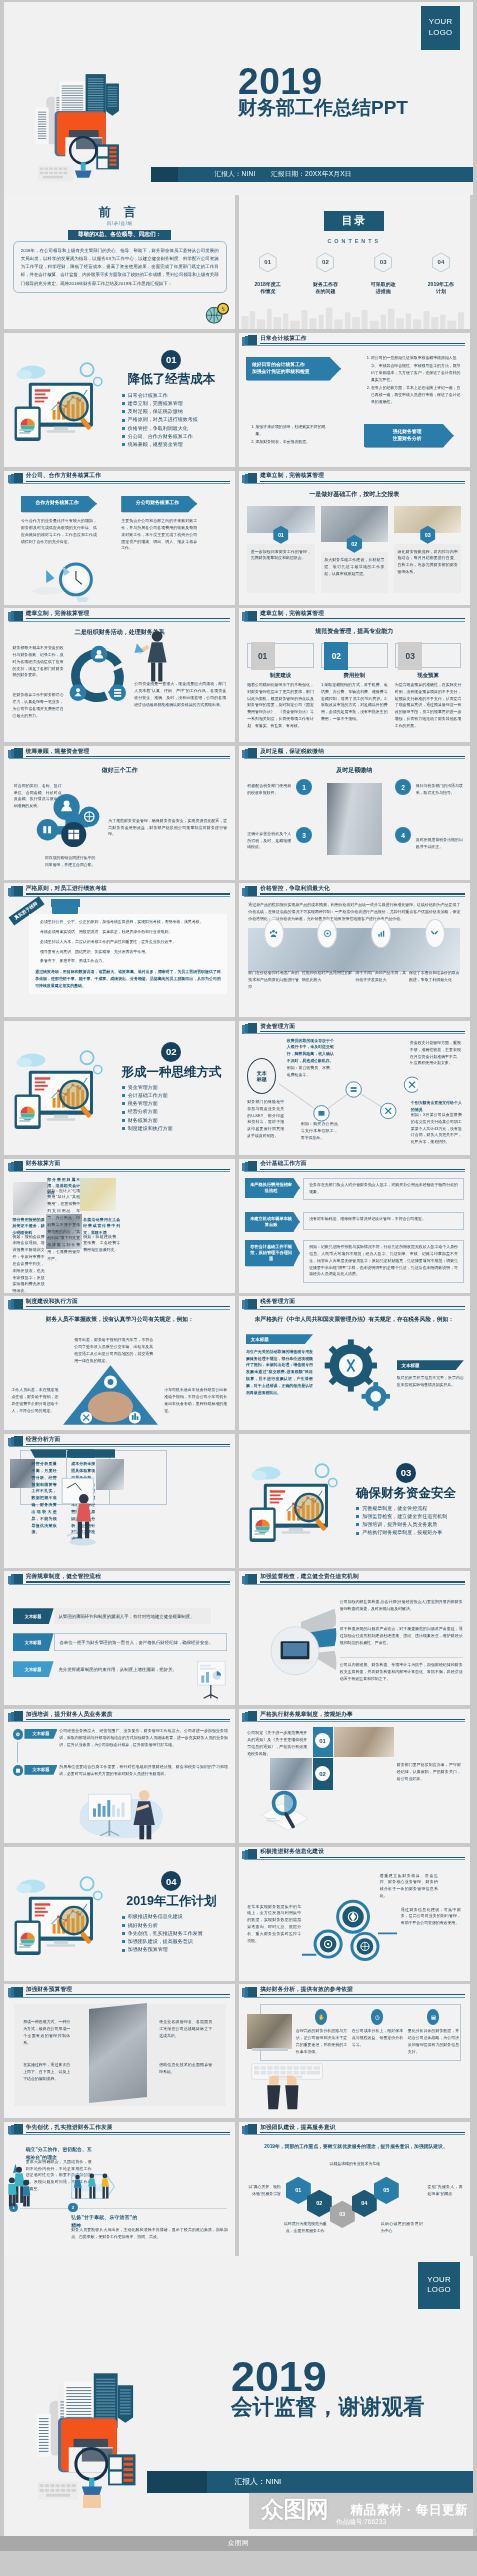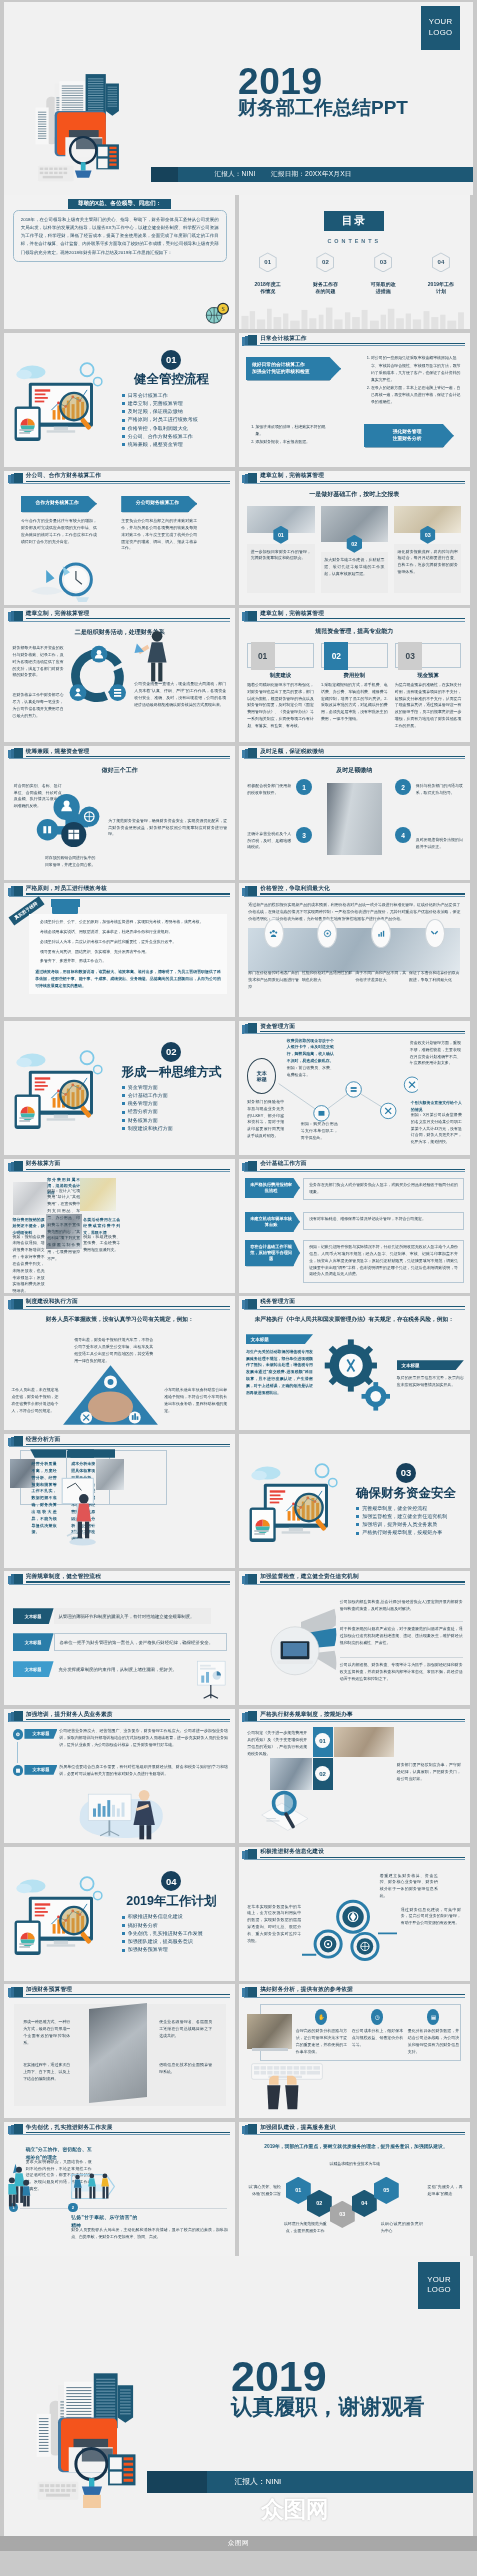--- a/index.html
+++ b/index.html
@@ -271,20 +271,24 @@
     <div class="hero-band">
       <div class="bar-shade"></div>
       <span>汇报人：NINI</span>
       <span class="dt">汇报日期：20XX年X月X日</span>
     </div>
   </div>
 
   <div class="grid">
 
     <div class="slide">
+      <div class="pre-h">
+        <div class="t">前 言</div>
+        <div class="s">目/录/提/纲</div>
+      </div>
       <div class="pre-badge">尊敬的X总、各位领导、同志们：</div>
       <div class="pre-body">2018年，在公司领导和上级有关主管部门的关心、指导、帮助下，财务部全体员工坚持从公司发展的大局出发，以科学的发展观为指导，以服务XX为工作中心，以建立健全财务制度、科学配置公司资源为工作手段，科学理财，降低了经营成本，提高了资金使用效果，全面完成了年度部门既定的工作目标，并在会计核算、会计监督、内外联系等多方面取得了较好的工作成绩，受到公司领导和上级有关部门领导的充分肯定。现将2018年财务部工作总结及2019年工作思路汇报如下：</div>
       <svg class="coin" viewBox="0 0 42 42">
         <circle cx="17" cy="24" r="13" fill="none" stroke="#1f2a33" stroke-width="2"></circle>
         <circle cx="17" cy="24" r="13" fill="#6fc6c0" opacity=".8"></circle>
         <path d="M4 24h26M17 11v26M9 15c5 6 5 12 0 18M25 15c-5 6-5 12 0 18" stroke="#1f2a33" fill="none" stroke-width="1"></path>
         <circle cx="32" cy="13" r="9" fill="#f0c93a" stroke="#1f2a33" stroke-width="2"></circle>
         <text x="32" y="17.5" font-size="10" text-anchor="middle" fill="#1f2a33" font-family="Liberation Serif, serif">S</text>
       </svg>
     </div>
@@ -397,21 +401,21 @@
           <path d="M28 106a12 12 0 0 1 12 12h-12z" fill="#f08a1d"></path>
           <path d="M28 106a12 12 0 0 0-12 12h12z" fill="#e8443a"></path>
           <path d="M16 118a12 12 0 0 0 24 0z" fill="#3fb6b0"></path>
           <g fill="#b9c3ca">
               <rect x="14" y="124" width="24" height="3"></rect>
               <rect x="14" y="129" width="18" height="3"></rect>
             </g>
         </svg>
         <div class="sec-right">
           <div class="sec-num">01</div>
-          <div class="sec-h">健全管控流程</div>
+          <div class="sec-h">降低了经营成本</div>
           <div class="sec-li">日常会计核算工作</div>
           <div class="sec-li">建章立制，完善核算管理</div>
           <div class="sec-li">及时足额，保证税款缴纳</div>
           <div class="sec-li">严格原则，对员工进行绩效考核</div>
           <div class="sec-li">价格管控，争取利润最大化</div>
           <div class="sec-li">分公司、合作方财务核算工作</div>
           <div class="sec-li">统筹兼顾，规整资金管理</div>
         </div>
       </div>
     </div>
@@ -1511,26 +1515,30 @@
           <rect x="27" y="218" width="7" height="5"></rect>
         <rect x="36" y="218" width="7" height="5"></rect>
           <rect x="45" y="218" width="7" height="5"></rect>
           <rect x="54" y="218" width="7" height="5"></rect>
           <rect x="63" y="218" width="7" height="5"></rect>
         <rect x="20" y="226" width="40" height="5"></rect>
       </g>
     </svg>
     <div class="close-title">
       <div class="y">2019</div>
-      <div class="s">认真履职，谢谢观看</div>
+      <div class="s">会计监督，谢谢观看</div>
     </div>
     <div class="close-band">
       <div class="bar-shade"></div>
       <span>汇报人：NINI</span>
     </div>
+    <div class="wm">
+      <span class="wm-txt">精品素材 · 每日更新</span>
+      <span class="wm-id">作品编号:766233</span>
+    </div>
     <div class="wm-logo">众图网</div>
   </div>
 
   <div class="footer">
     <span>众图网</span>
   </div>
 
 </div>
 
 

